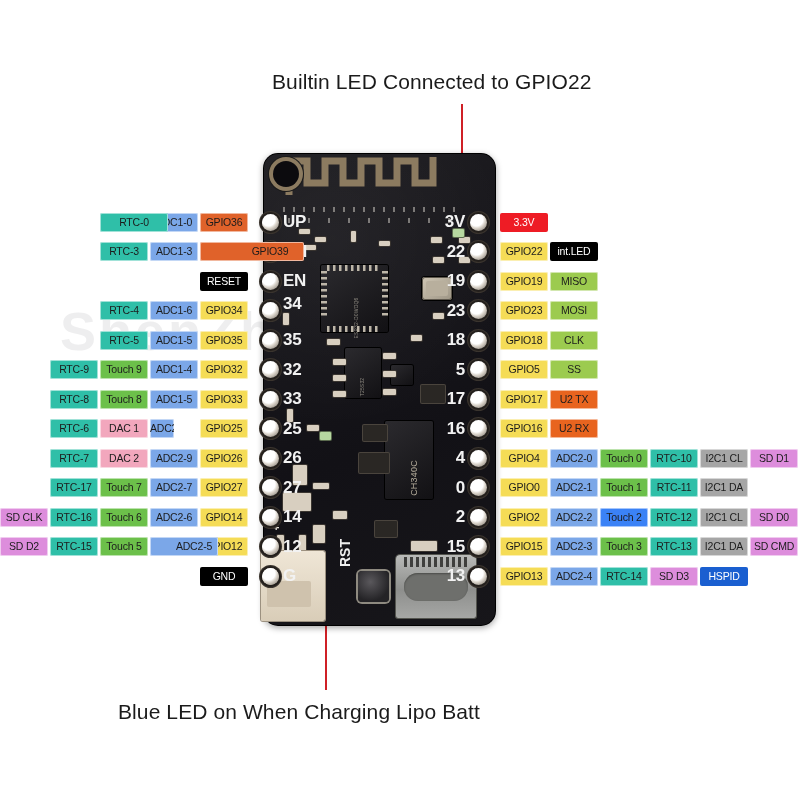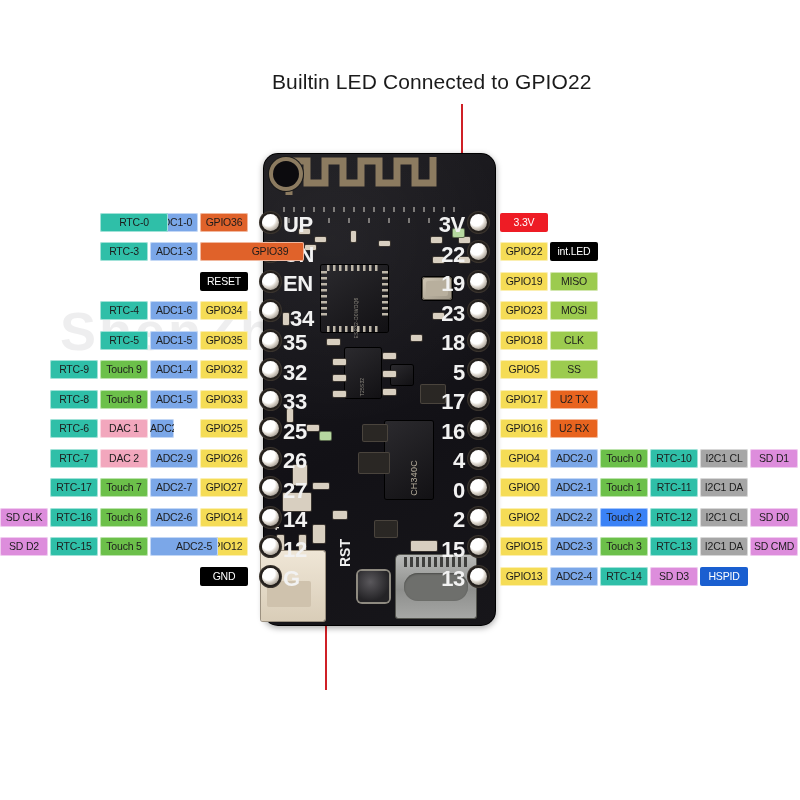--- a/index.html
+++ b/index.html
@@ -48,21 +48,21 @@
   #silk-dots { position:absolute; left:18px; top:52px; width:196px; height:26px; opacity:.5; }
 
   
   .pad {
     position:absolute; width:17px; height:17px; border-radius:50%;
     background:radial-gradient(circle at 38% 32%, #ffffff 0 42%, #ded8cf 55%, #6d6459 100%);
     box-shadow:0 0 0 2px #231f1c, 0 0 0 3px #3a342e;
   }
   
   .bnum {
-    position:absolute; color:#f2f2f2; font-size:22px; font-weight:bold;
+    position:absolute; color:#f2f2f2; font-size:17px; font-weight:bold;
     font-family:"Liberation Sans", sans-serif; letter-spacing:-.3px;
   }
   .bnum.left  { text-align:left; }
   .bnum.right { text-align:right; }
 
   
   .chip {
     position:absolute; background:linear-gradient(145deg,#2b2a2e,#121114);
     border-radius:2px; box-shadow:0 0 0 1px #000;
   }
@@ -120,20 +120,21 @@
   }
 </style>
 </head>
 <body>
 
 <div id="stage">
 
   <div id="watermark">ShenZhen Tech</div>
 
   <div class="caption" id="cap-top">Builtin LED Connected to GPIO22</div>
+  <div class="caption" id="cap-bottom">Blue LED on When Charging Lipo Batt</div>
 
   <div class="callout-line" id="line-top"></div>
   <div class="callout-ring" id="ring-top"></div>
   <div class="callout-line" id="line-bottom"></div>
   <div class="callout-ring" id="ring-bottom"></div>
 
   <div id="board">
 
     <svg id="antenna" viewBox="0 0 160 50">
       <path d="M4,46 L4,12 L22,12 L22,34 L40,34 L40,12 L58,12 L58,34 L76,34 L76,12 L94,12
@@ -318,21 +319,21 @@
         <div class="pad" style="left: 206.5px; top: 296.5px;"></div>
         <div class="pad" style="left: 206.5px; top: 326px;"></div>
         <div class="pad" style="left: 206.5px; top: 355.5px;"></div>
         <div class="pad" style="left: 206.5px; top: 385px;"></div>
         <div class="pad" style="left: 206.5px; top: 414.5px;"></div>
       </div>
     <div id="bnums">
         <div class="bnum left" style="left: 20px; top: 59px;">UP</div>
         <div class="bnum left" style="left: 20px; top: 88.5px;">UN</div>
         <div class="bnum left" style="left: 20px; top: 118px;">EN</div>
-        <div class="bnum left" style="left: 20px; top: 153px; padding-left: 7px;">34</div>
+        <div class="bnum left" style="left: 20px; top: 141px;">34</div>
         <div class="bnum left" style="left: 20px; top: 177px;">35</div>
         <div class="bnum left" style="left: 20px; top: 206.5px;">32</div>
         <div class="bnum left" style="left: 20px; top: 236px;">33</div>
         <div class="bnum left" style="left: 20px; top: 265.5px;">25</div>
         <div class="bnum left" style="left: 20px; top: 295px;">26</div>
         <div class="bnum left" style="left: 20px; top: 324.5px;">27</div>
         <div class="bnum left" style="left: 20px; top: 354px;">14</div>
         <div class="bnum left" style="left: 20px; top: 383.5px;">12</div>
         <div class="bnum left" style="left: 20px; top: 413px;">G</div>
         <div class="bnum right" style="right: 31px; top: 59px;">3V</div>

